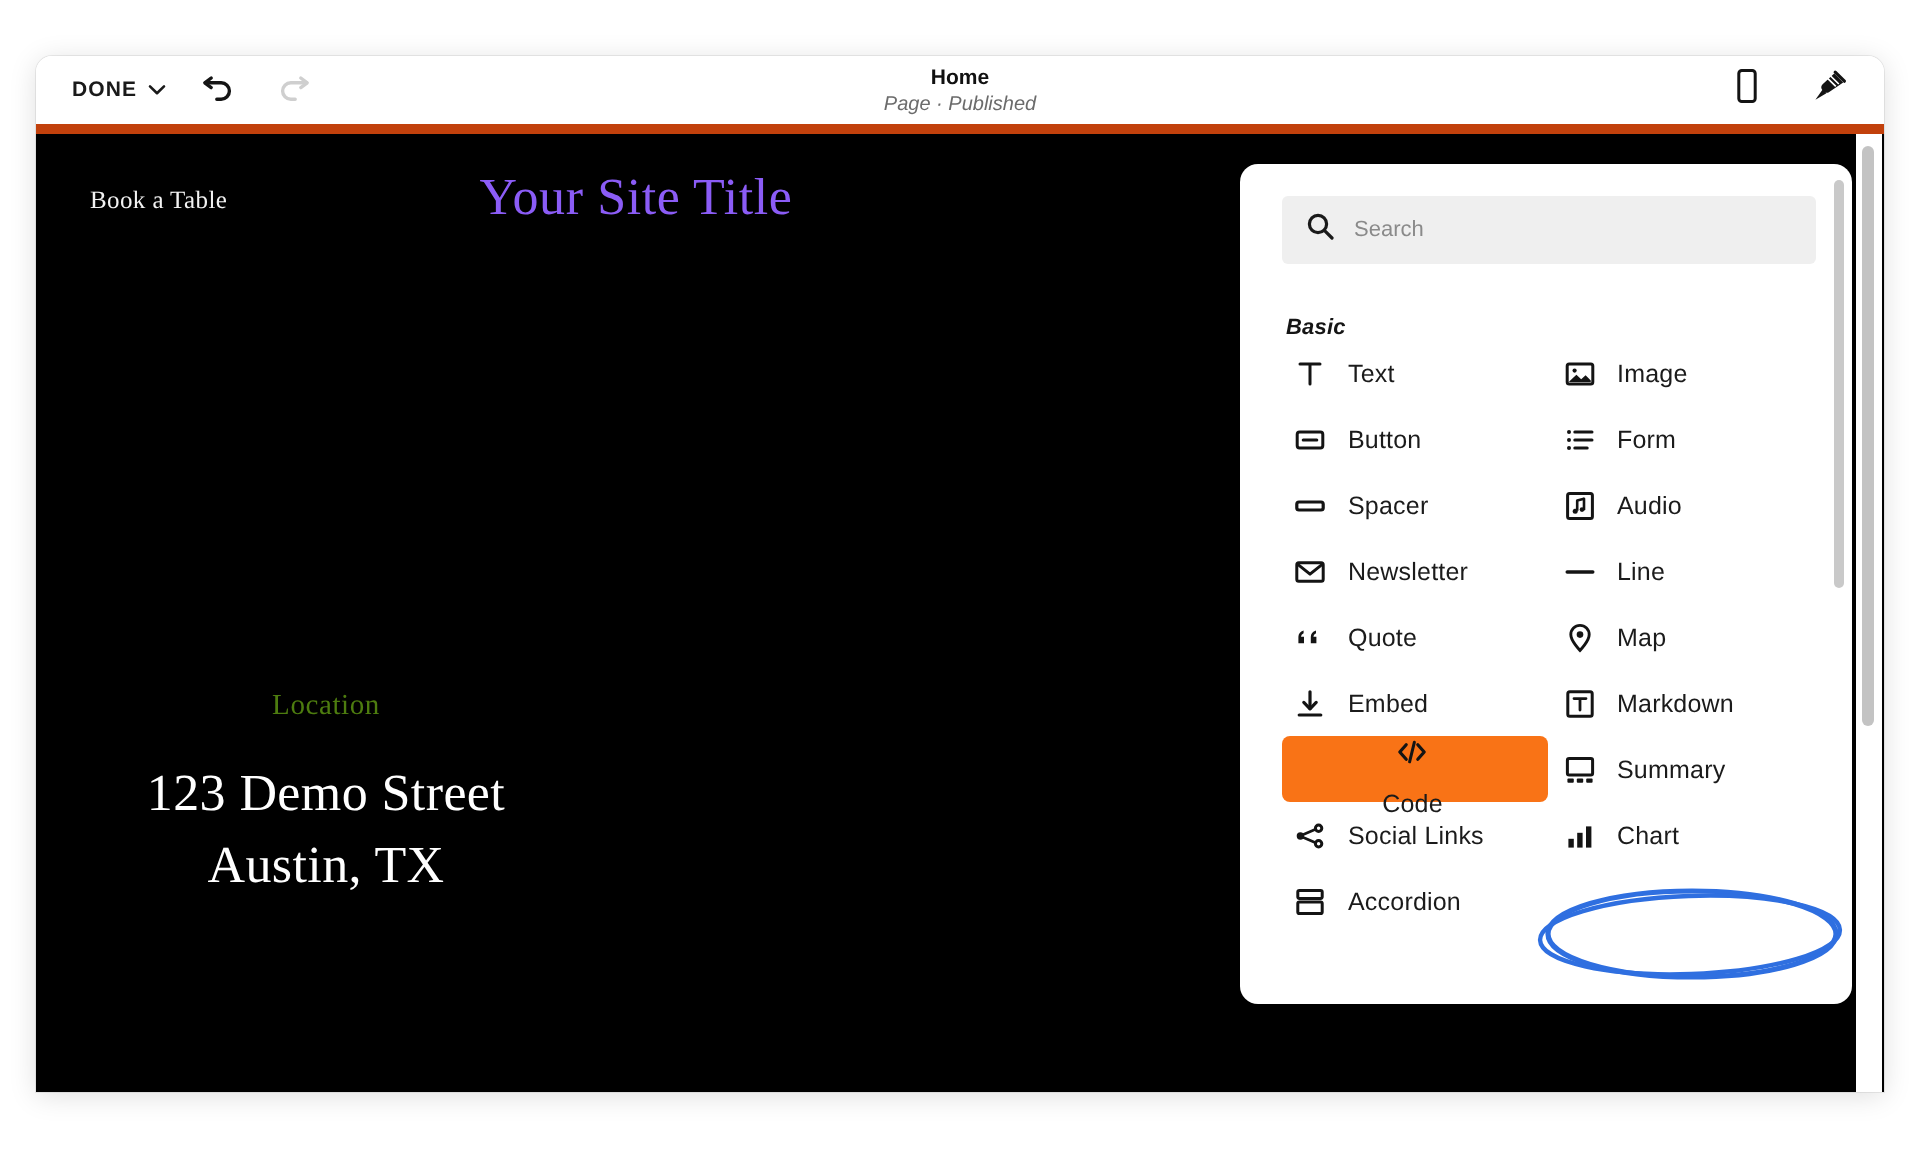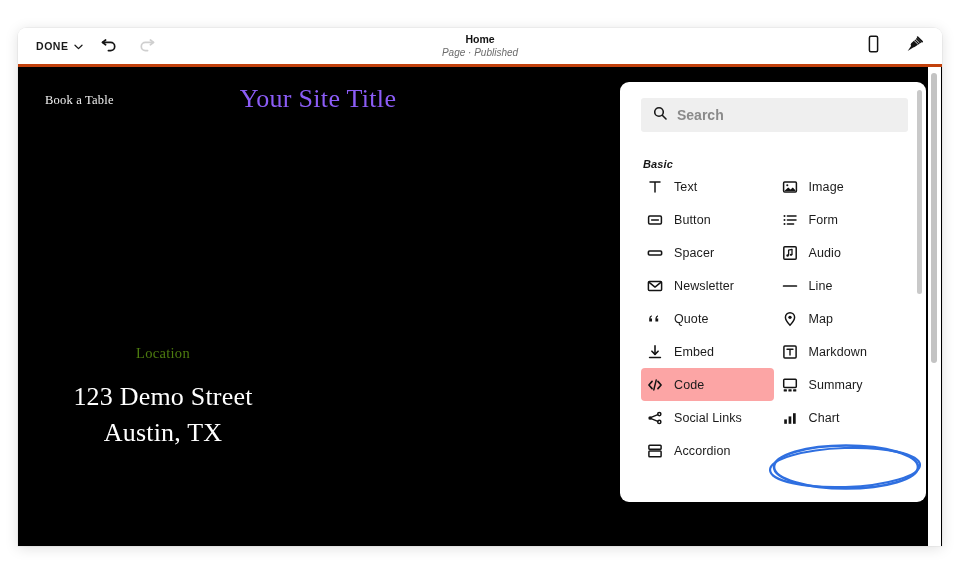--- a/index.html
+++ b/index.html
@@ -30,21 +30,21 @@
     border-radius: 8px 8px 0 0;
     box-shadow: 0 2px 14px rgba(0,0,0,0.13), 0 0 0 0.5px rgba(0,0,0,0.07);
     overflow: hidden;
   }
 
   
   .toolbar {
     position: relative;
     height: 39px;
     background: #ffffff;
-    border-bottom: 3px solid #c2410c;
+    border-bottom: 5px solid #c2410c;
     display: flex;
     align-items: center;
     padding: 0 16px;
   }
 
   .tb-left {
     display: flex;
     align-items: center;
     gap: 14px;
   }
@@ -201,24 +201,23 @@
     border-radius: 3px;
     padding: 0 12px;
     margin-bottom: 26px;
     cursor: text;
   }
   .search-input {
     border: none;
     outline: none;
     background: transparent;
     font-family: "Liberation Sans", sans-serif;
-    font-size: 14px;
+    font-size: 11px;
     color: #4d7c0f;
     width: 100%;
-    font-weight: bold;
   }
   .search-input::placeholder { color: #8a8a8a; }
 
   .section-label {
     font-size: 11px;
     font-weight: 700;
     color: #151515;
     letter-spacing: 0.1px;
     padding-left: 2px;
     font-style: italic;
@@ -234,21 +233,21 @@
   .block-item {
     display: flex;
     align-items: center;
     gap: 11px;
     height: 33px;
     padding: 0 8px 0 6px;
     border-radius: 4px;
     cursor: pointer;
     position: relative;
   }
-  .block-item.active { background: #fca5a5; }
+  .block-item.active { background: #f97316; flex-direction: column; }
 
   .block-icon {
     width: 16px;
     height: 16px;
     flex: none;
     display: flex;
     align-items: center;
     justify-content: center;
     color: #111;
   }

